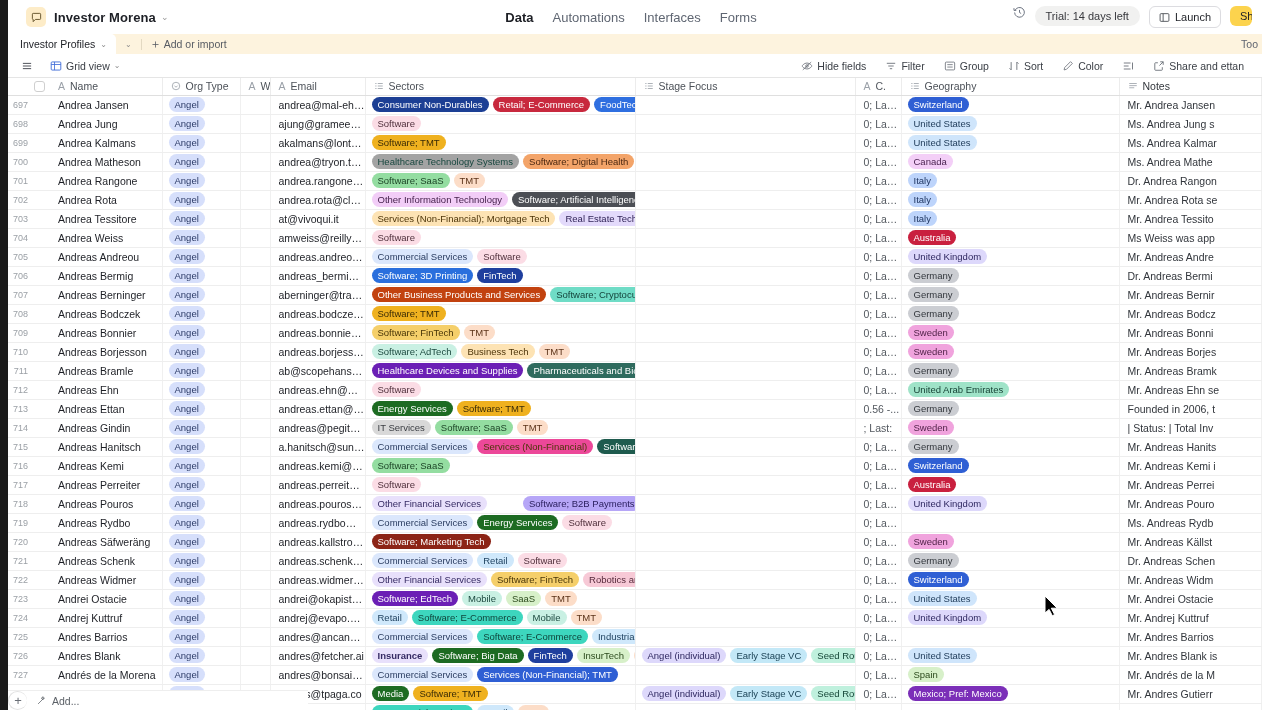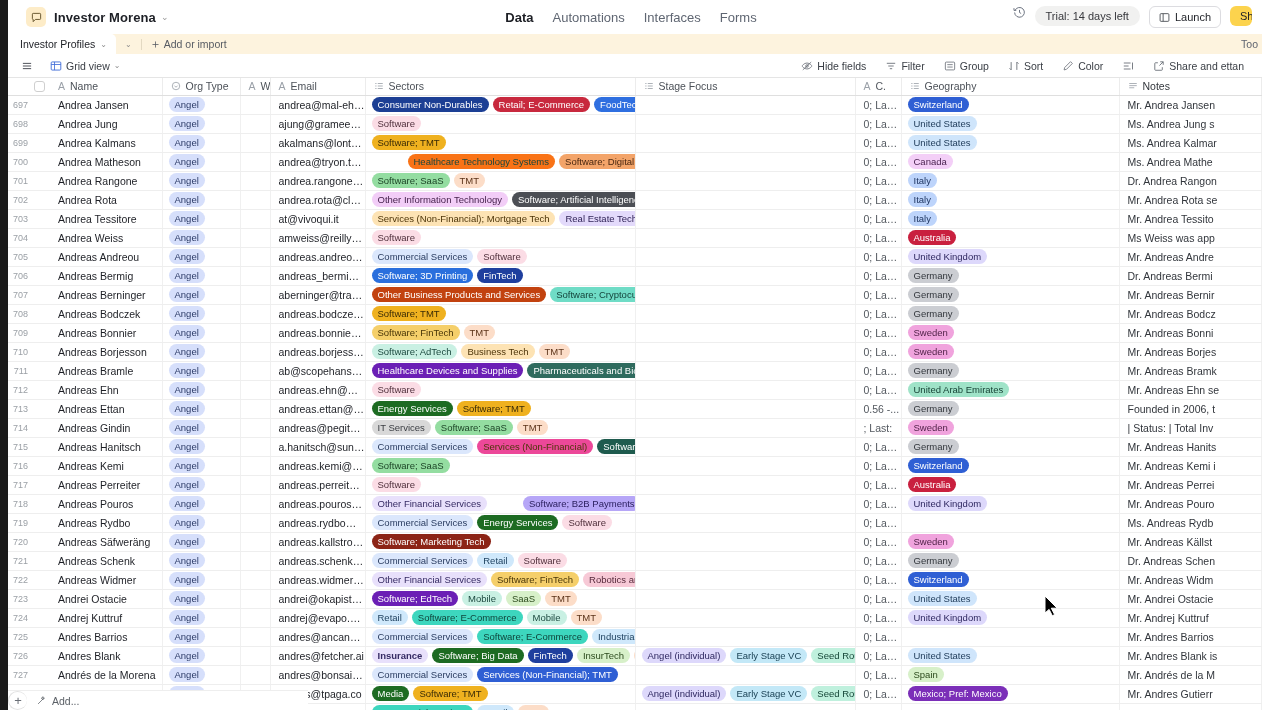--- a/index.html
+++ b/index.html
@@ -450,21 +450,21 @@
               </div>
             </td>
             <td class="c-w">
               <div class="cell"></div>
             </td>
             <td class="c-email">
               <div class="cell">andrea@tryon.tech...</div>
             </td>
             <td class="c-sect">
               <div class="cell tags">
-                <span class="tag" style="background: #f97316; color: rgb(23, 70, 62); margin-left: 36px;">Healthcare Technology Systems</span>
+                <span class="tag" style="background: #a3a3a3; color: rgb(23, 70, 62);">Healthcare Technology Systems</span>
                 <span class="tag" style="background: rgb(243, 164, 105); color: rgb(74, 39, 16);">Software; Digital Health</span>
               </div>
             </td>
             <td class="c-stage">
               <div class="cell tags"></div>
             </td>
             <td class="c-c">
               <div class="cell">0; Las...</div>
             </td>
             <td class="c-geo">

